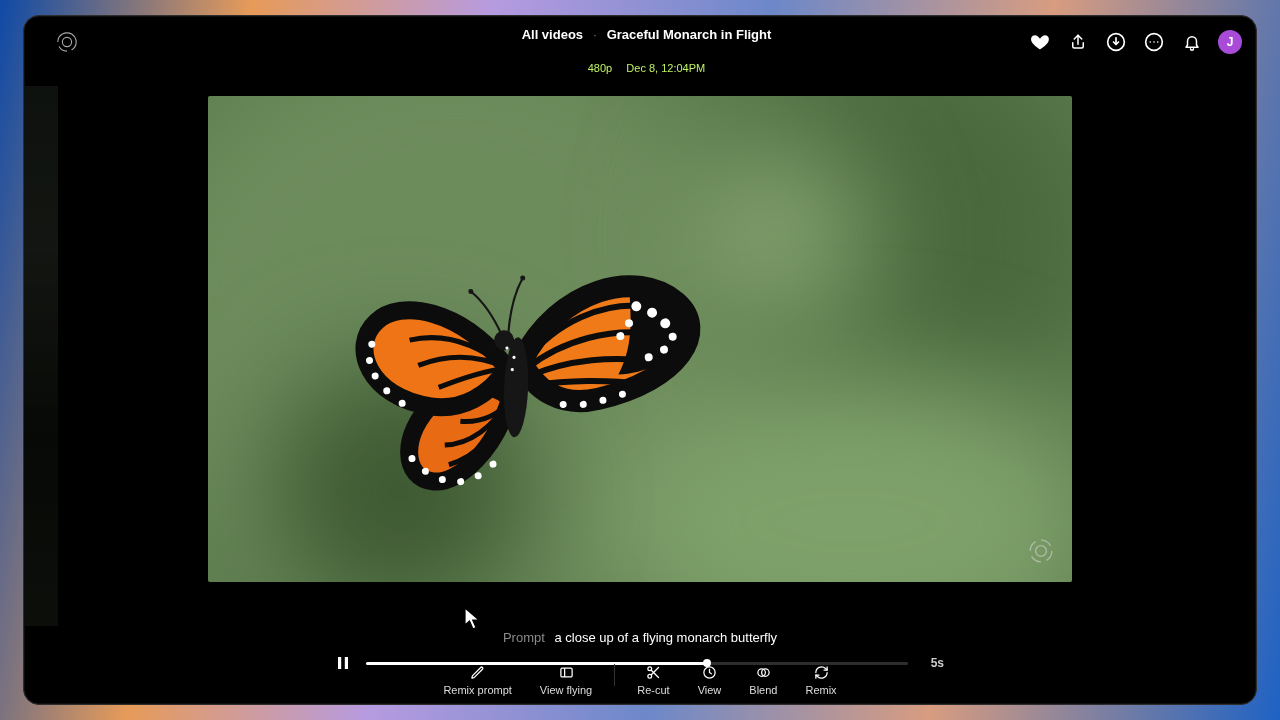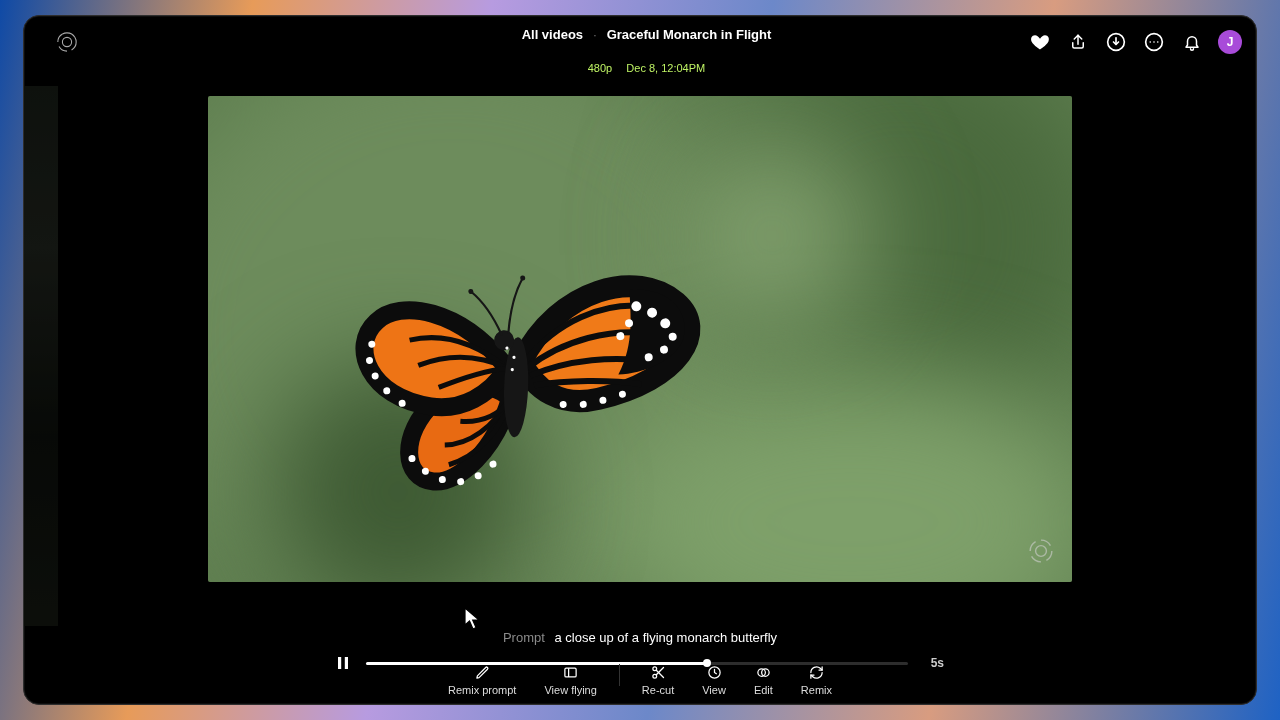--- a/index.html
+++ b/index.html
@@ -354,21 +354,21 @@
       </div>
       <div class="tlabel">View</div>
     </div>
     <div class="tool">
       <div class="ticon">
         <svg viewBox="0 0 24 24" width="15" height="15" fill="none" stroke="#fff" stroke-width="2">
             <circle cx="9" cy="12" r="6"></circle>
             <circle cx="15" cy="12" r="6"></circle>
           </svg>
       </div>
-      <div class="tlabel">Edit</div>
+      <div class="tlabel">Blend</div>
     </div>
     <div class="tool">
       <div class="ticon">
         <svg viewBox="0 0 24 24" width="15" height="15" fill="none" stroke="#fff" stroke-width="2" stroke-linecap="round" stroke-linejoin="round">
             <path d="M3 12a9 9 0 0 1 15-6.7L21 8"></path>
             <path d="M21 3v5h-5"></path>
             <path d="M21 12a9 9 0 0 1-15 6.7L3 16"></path>
             <path d="M3 21v-5h5"></path>
           </svg>
       </div>

